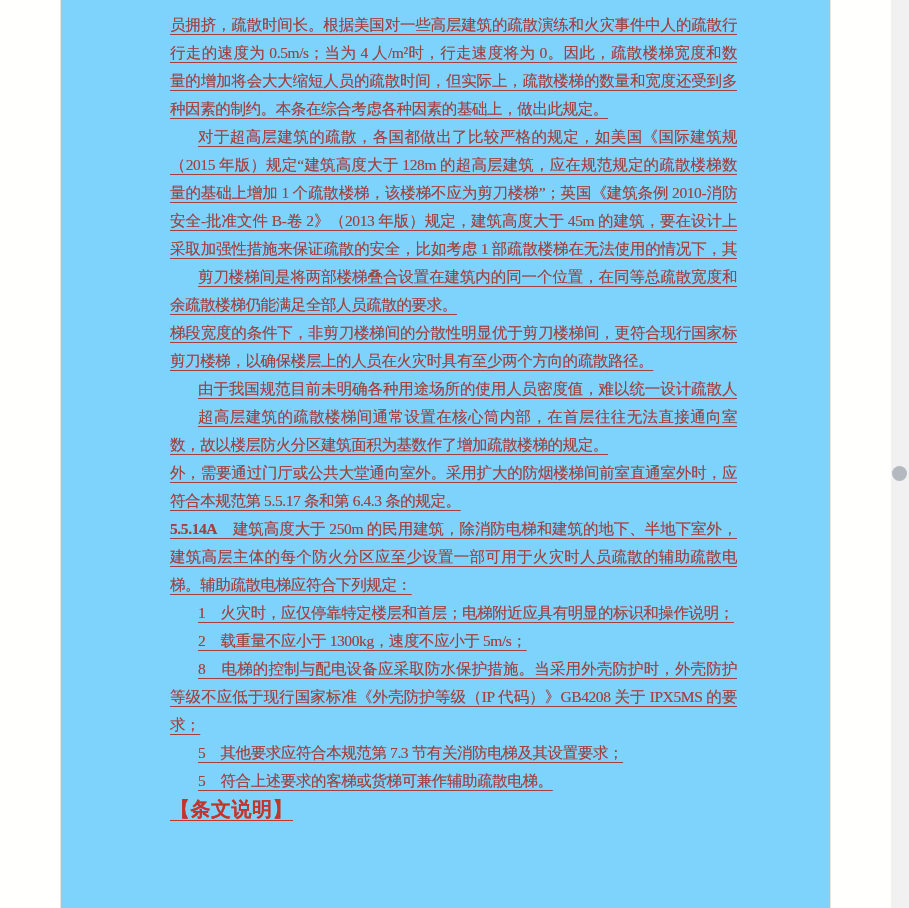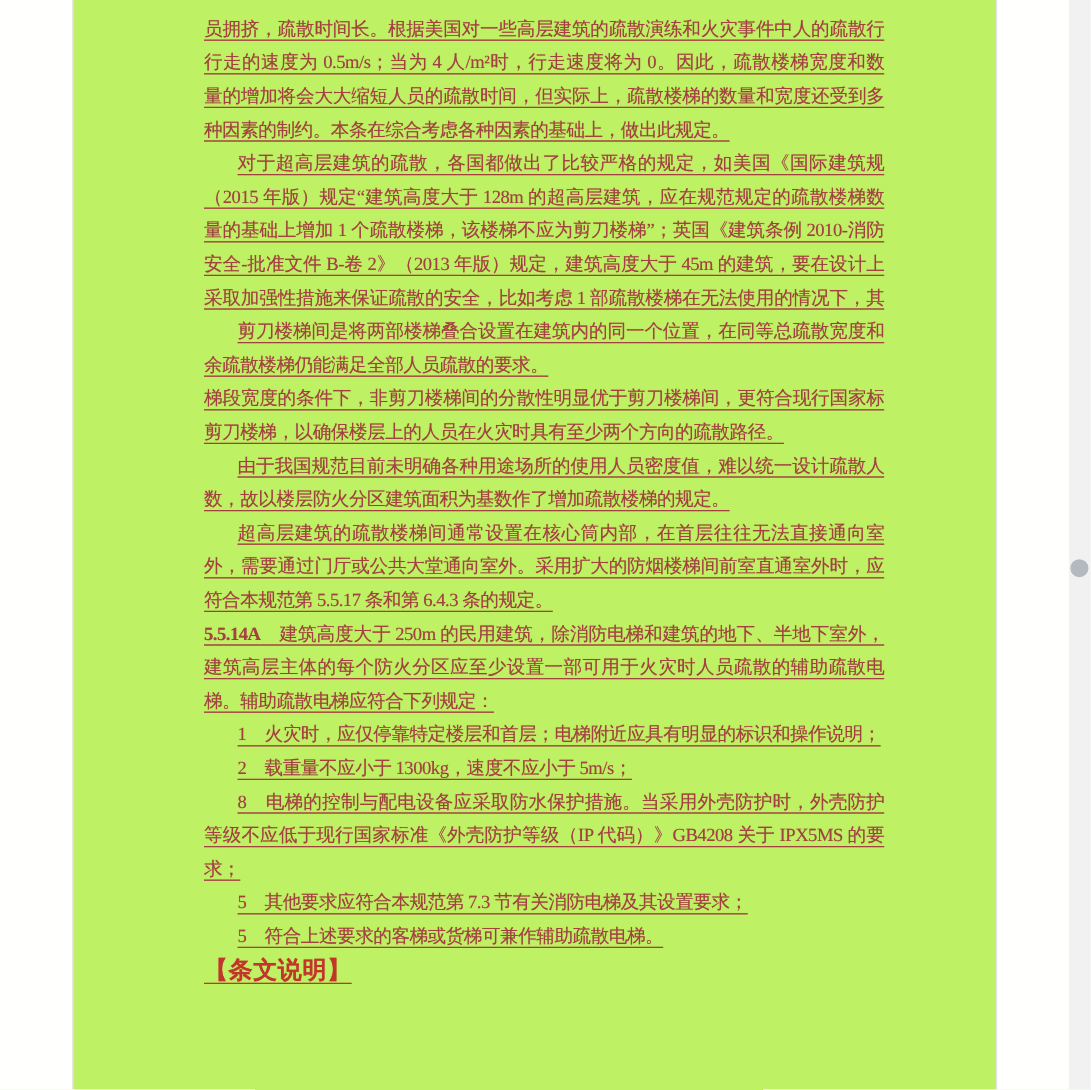--- a/index.html
+++ b/index.html
@@ -20,21 +20,21 @@
 
   .page-edge {
     position: absolute; top: 0; width: 1px; height: 100%;
     background: var(--page-edge);
   }
   .page-edge.left  { left: 60px; }
   .page-edge.right { left: 830px; }
 
   .page {
     position: absolute; left: 61px; top: 0; width: 769px; height: 908px;
-    background: #bef264;
+    background: #7dd3fc;
   }
 
   .text-column {
     position: absolute; left: 109px; top: 11px; width: 567px;
   }
   .line {
     height: 28px; line-height: 28px;
     font-size: 15.5px;
     letter-spacing: -0.4px;
     color: var(--body-text);
@@ -82,22 +82,22 @@
         <div class="line indent">对于超高层建筑的疏散，各国都做出了比较严格的规定，如美国《国际建筑规范》</div>
         <div class="line">（2015 年版）规定“建筑高度大于 128m 的超高层建筑，应在规范规定的疏散楼梯数</div>
         <div class="line">量的基础上增加 1 个疏散楼梯，该楼梯不应为剪刀楼梯”；英国《建筑条例 2010-消防</div>
         <div class="line">安全-批准文件 B-卷 2》（2013 年版）规定，建筑高度大于 45m 的建筑，要在设计上</div>
         <div class="line">采取加强性措施来保证疏散的安全，比如考虑 1 部疏散楼梯在无法使用的情况下，其</div>
         <div class="line indent">剪刀楼梯间是将两部楼梯叠合设置在建筑内的同一个位置，在同等总疏散宽度和</div>
         <div class="line end">余疏散楼梯仍能满足全部人员疏散的要求。</div>
         <div class="line">梯段宽度的条件下，非剪刀楼梯间的分散性明显优于剪刀楼梯间，更符合现行国家标</div>
         <div class="line end">剪刀楼梯，以确保楼层上的人员在火灾时具有至少两个方向的疏散路径。</div>
         <div class="line indent">由于我国规范目前未明确各种用途场所的使用人员密度值，难以统一设计疏散人</div>
+        <div class="line indent">超高层建筑的疏散楼梯间通常设置在核心筒内部，在首层往往无法直接通向室</div>
         <div class="line end">数，故以楼层防火分区建筑面积为基数作了增加疏散楼梯的规定。</div>
-        <div class="line indent">超高层建筑的疏散楼梯间通常设置在核心筒内部，在首层往往无法直接通向室</div>
         <div class="line">外，需要通过门厅或公共大堂通向室外。采用扩大的防烟楼梯间前室直通室外时，应</div>
         <div class="line end">符合本规范第 5.5.17 条和第 6.4.3 条的规定。</div>
         <div class="line"><b>5.5.14A</b>　建筑高度大于 250m 的民用建筑，除消防电梯和建筑的地下、半地下室外，</div>
         <div class="line">建筑高层主体的每个防火分区应至少设置一部可用于火灾时人员疏散的辅助疏散电</div>
         <div class="line end">梯。辅助疏散电梯应符合下列规定：</div>
         <div class="line indent end">1　火灾时，应仅停靠特定楼层和首层；电梯附近应具有明显的标识和操作说明；</div>
         <div class="line indent end">2　载重量不应小于 1300kg，速度不应小于 5m/s；</div>
         <div class="line indent">8　电梯的控制与配电设备应采取防水保护措施。当采用外壳防护时，外壳防护</div>
         <div class="line">等级不应低于现行国家标准《外壳防护等级（IP 代码）》GB4208 关于 IPX5MS 的要</div>
         <div class="line end">求；</div>

